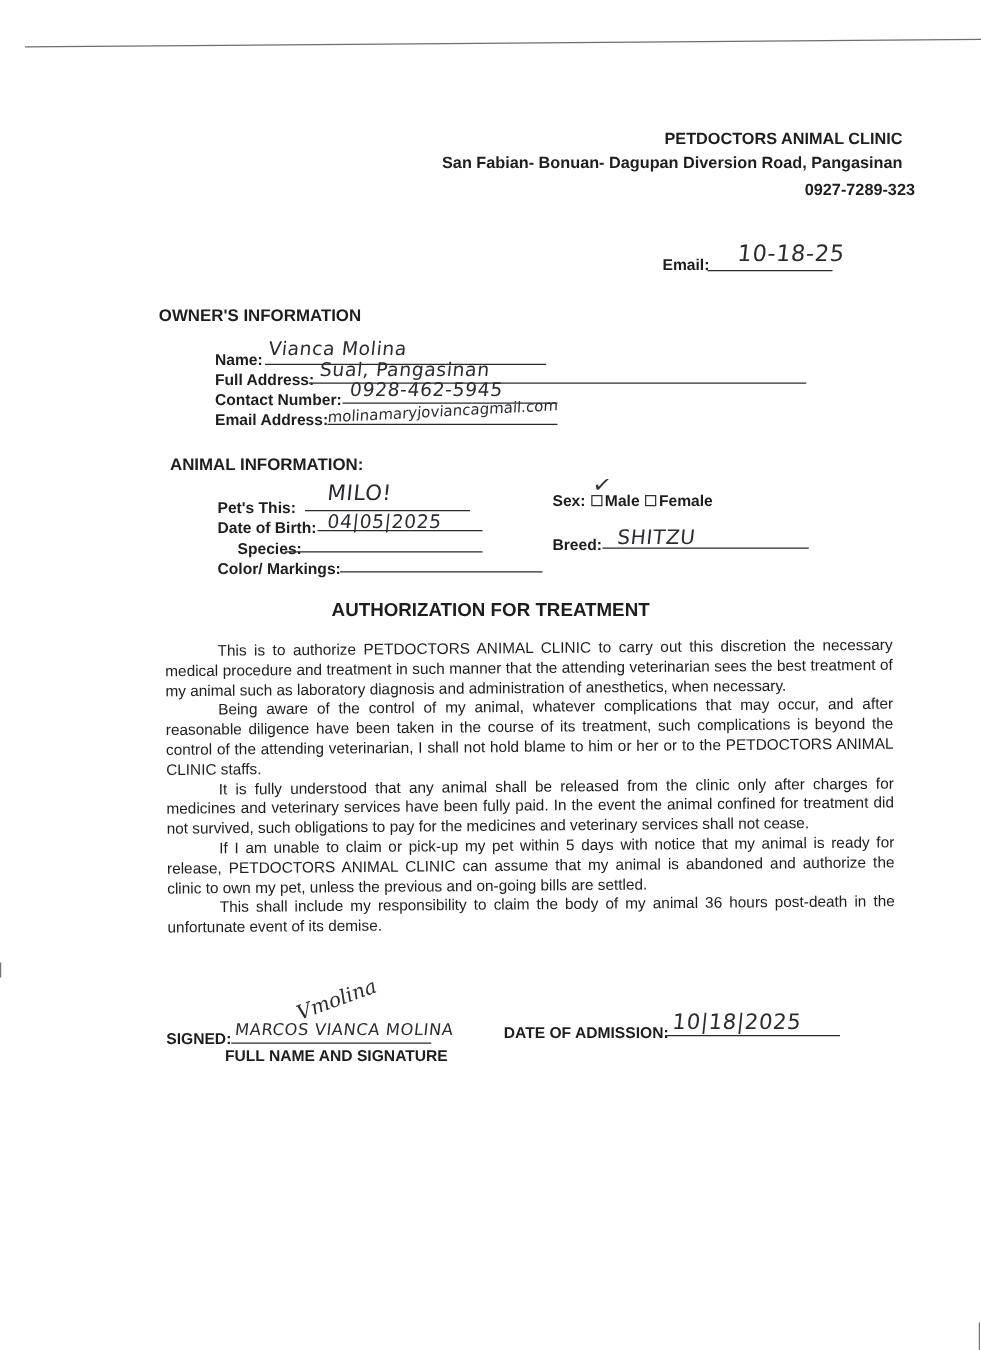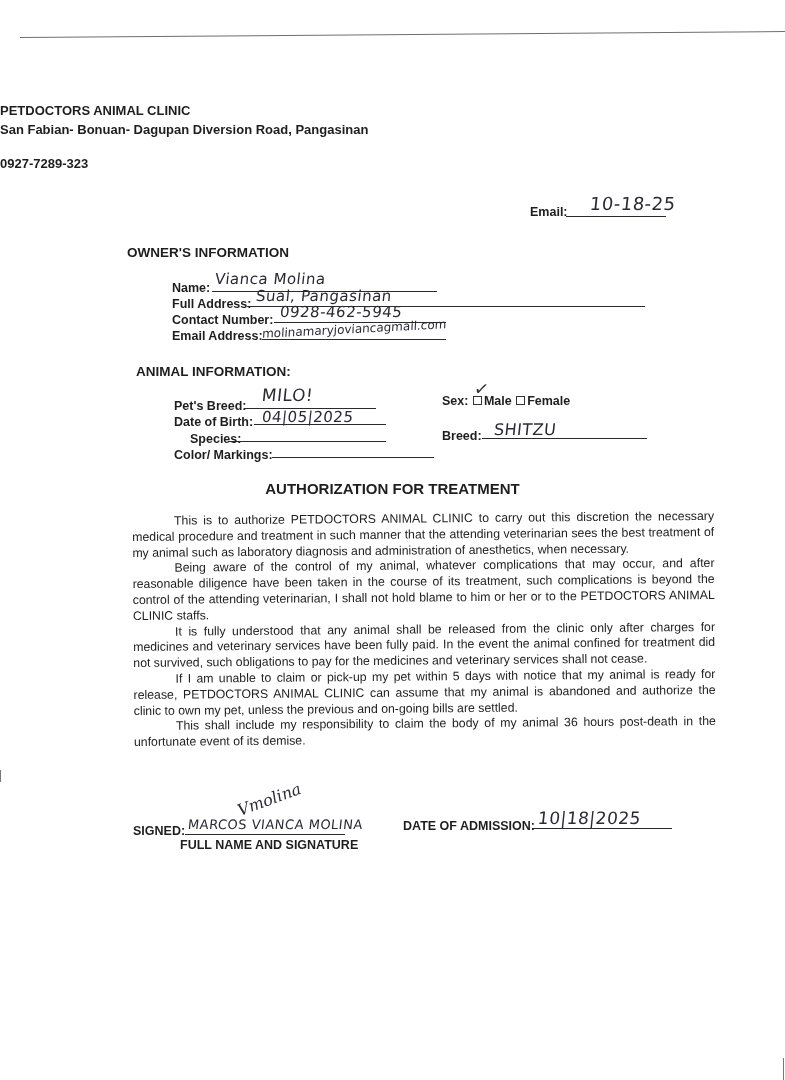--- a/index.html
+++ b/index.html
@@ -1,21 +1,21 @@
 <!DOCTYPE html>
 <html><head>
 <meta charset="utf-8">
 <style>
   html, body { margin: 0; padding: 0; background: #ffffff; }
   body { width: 785px; height: 1080px; position: relative; overflow: hidden;
          font-family: "Liberation Sans", "DejaVu Sans", sans-serif; color: #1e1e1e; }
   .scan-line { position: absolute; left: 20px; top: 37px; width: 765px; height: 1px;
                background: #555; transform: rotate(-0.45deg); transform-origin: left center; opacity: 0.85; }
   .edge-mark { position: absolute; width: 1px; background: #777; }
-  .hdr { position: absolute; left: 0; width: 722px; text-align: left; font-weight: bold; font-size: 13px; }
+  .hdr { position: absolute; left: 0; width: 722px; text-align: right; font-weight: bold; font-size: 13px; }
   .label { font-weight: bold; font-size: 12.5px; position: absolute; white-space: nowrap; }
   .section { font-weight: bold; font-size: 13.5px; position: absolute; white-space: nowrap; text-align: center; }
   .uline { position: absolute; height: 1px; background: #2a2a2a; }
   .hand { position: absolute; font-family: "DejaVu Sans", sans-serif; font-size: 15px; color: #2b2b33;
           white-space: nowrap; letter-spacing: 0.5px; transform: skewX(-6deg); }
   .hand.small { font-size: 12px; letter-spacing: 0; }
   .title { position: absolute; left: 0; width: 785px; text-align: center; font-weight: bold; font-size: 15px; }
   .body-text { position: absolute; left: 132px; width: 582px; font-size: 12.3px; line-height: 15.8px;
                text-align: justify; transform: rotate(-0.5deg); transform-origin: left top; }
   .body-text p { margin: 0; text-indent: 42px; }
@@ -25,21 +25,21 @@
 </style>
 </head>
 <body>
 
 <div class="scan-line"></div>
 <div class="edge-mark" style="left:0;top:770px;height:12px;"></div>
 <div class="edge-mark" style="left:783px;top:1058px;height:22px;"></div>
 
 <div class="hdr" style="top:103px;">PETDOCTORS ANIMAL CLINIC</div>
 <div class="hdr" style="top:122px;">San Fabian- Bonuan- Dagupan Diversion Road, Pangasinan</div>
-<div class="hdr" style="top:156px;">0927-7289-323</div>
+<div class="hdr" style="top:144px;margin-left:10px;">0927-7289-323</div>
 
 <div class="label" style="left:530px;top:205px;">Email:</div>
 <div class="uline" style="left:566px;top:216px;width:100px;"></div>
 <div class="hand" style="left:590px;top:193px;font-size:18px;">10-18-25</div>
 
 <div class="section" style="left:127px;top:245px;">OWNER'S INFORMATION</div>
 
 <div class="label" style="left:172px;top:281px;">Name:</div>
 <div class="uline" style="left:212px;top:291px;width:225px;"></div>
 <div class="hand" style="left:215px;top:270px;">Vianca Molina</div>
@@ -51,21 +51,21 @@
 <div class="label" style="left:172px;top:313px;">Contact Number:</div>
 <div class="uline" style="left:274px;top:322px;width:172px;"></div>
 <div class="hand" style="left:280px;top:303px;">0928-462-5945</div>
 
 <div class="label" style="left:172px;top:329px;">Email Address:</div>
 <div class="uline" style="left:262px;top:339px;width:184px;"></div>
 <div class="hand small" style="left:262px;top:322px;transform:rotate(-3deg) skewX(-6deg);">molinamaryjoviancagmail.com</div>
 
 <div class="section" style="left:136px;top:364px;">ANIMAL INFORMATION:</div>
 
-<div class="label" style="left:174px;top:399px;">Pet's Breed:</div>
+<div class="label" style="left:174px;top:399px;">Pet's This:</div>
 <div class="uline" style="left:244px;top:408px;width:132px;"></div>
 <div class="hand" style="left:262px;top:385px;font-size:17px;">MILO!</div>
 
 <div class="label" style="left:174px;top:415px;">Date of Birth:</div>
 <div class="uline" style="left:254px;top:424px;width:132px;"></div>
 <div class="hand" style="left:262px;top:408px;">04|05|2025</div>
 
 <div class="label" style="left:190px;top:432px;text-align:center;">Species:</div>
 <div class="uline" style="left:228px;top:441px;width:158px;"></div>
 <div class="hand" style="left:232px;top:426px;"></div>

